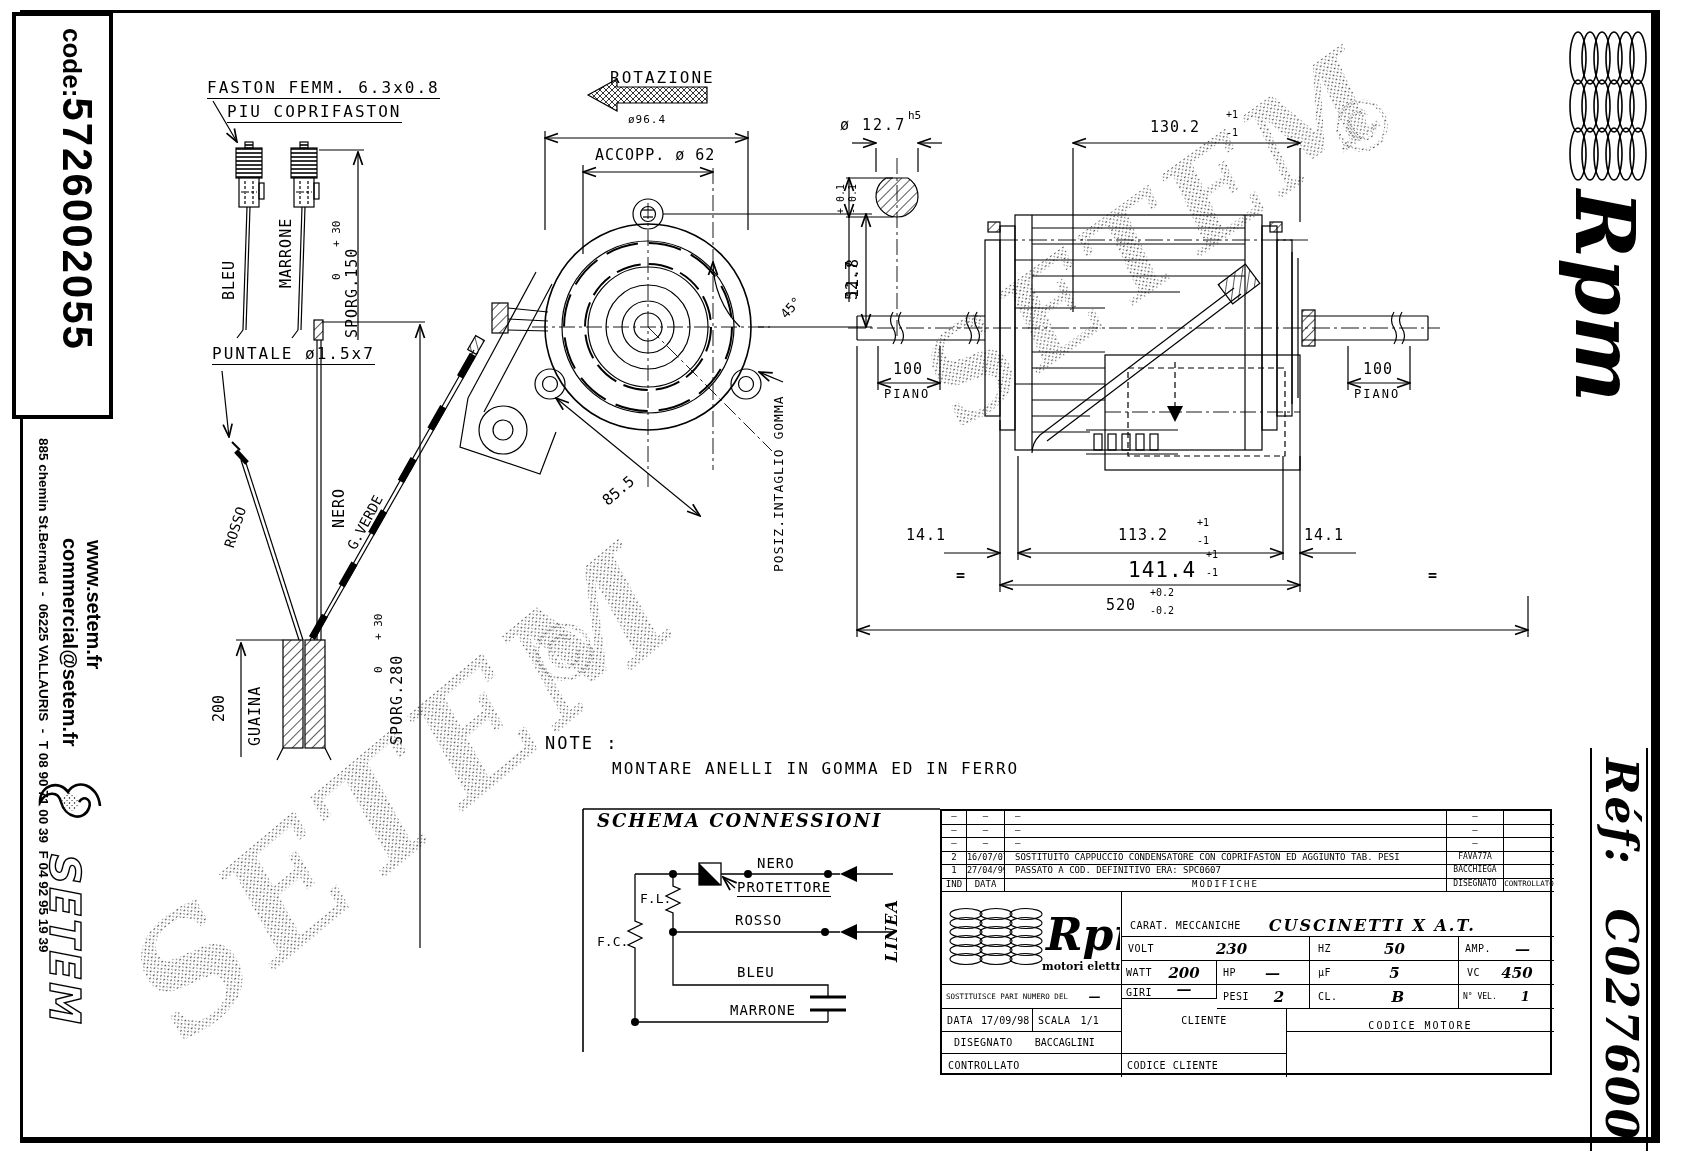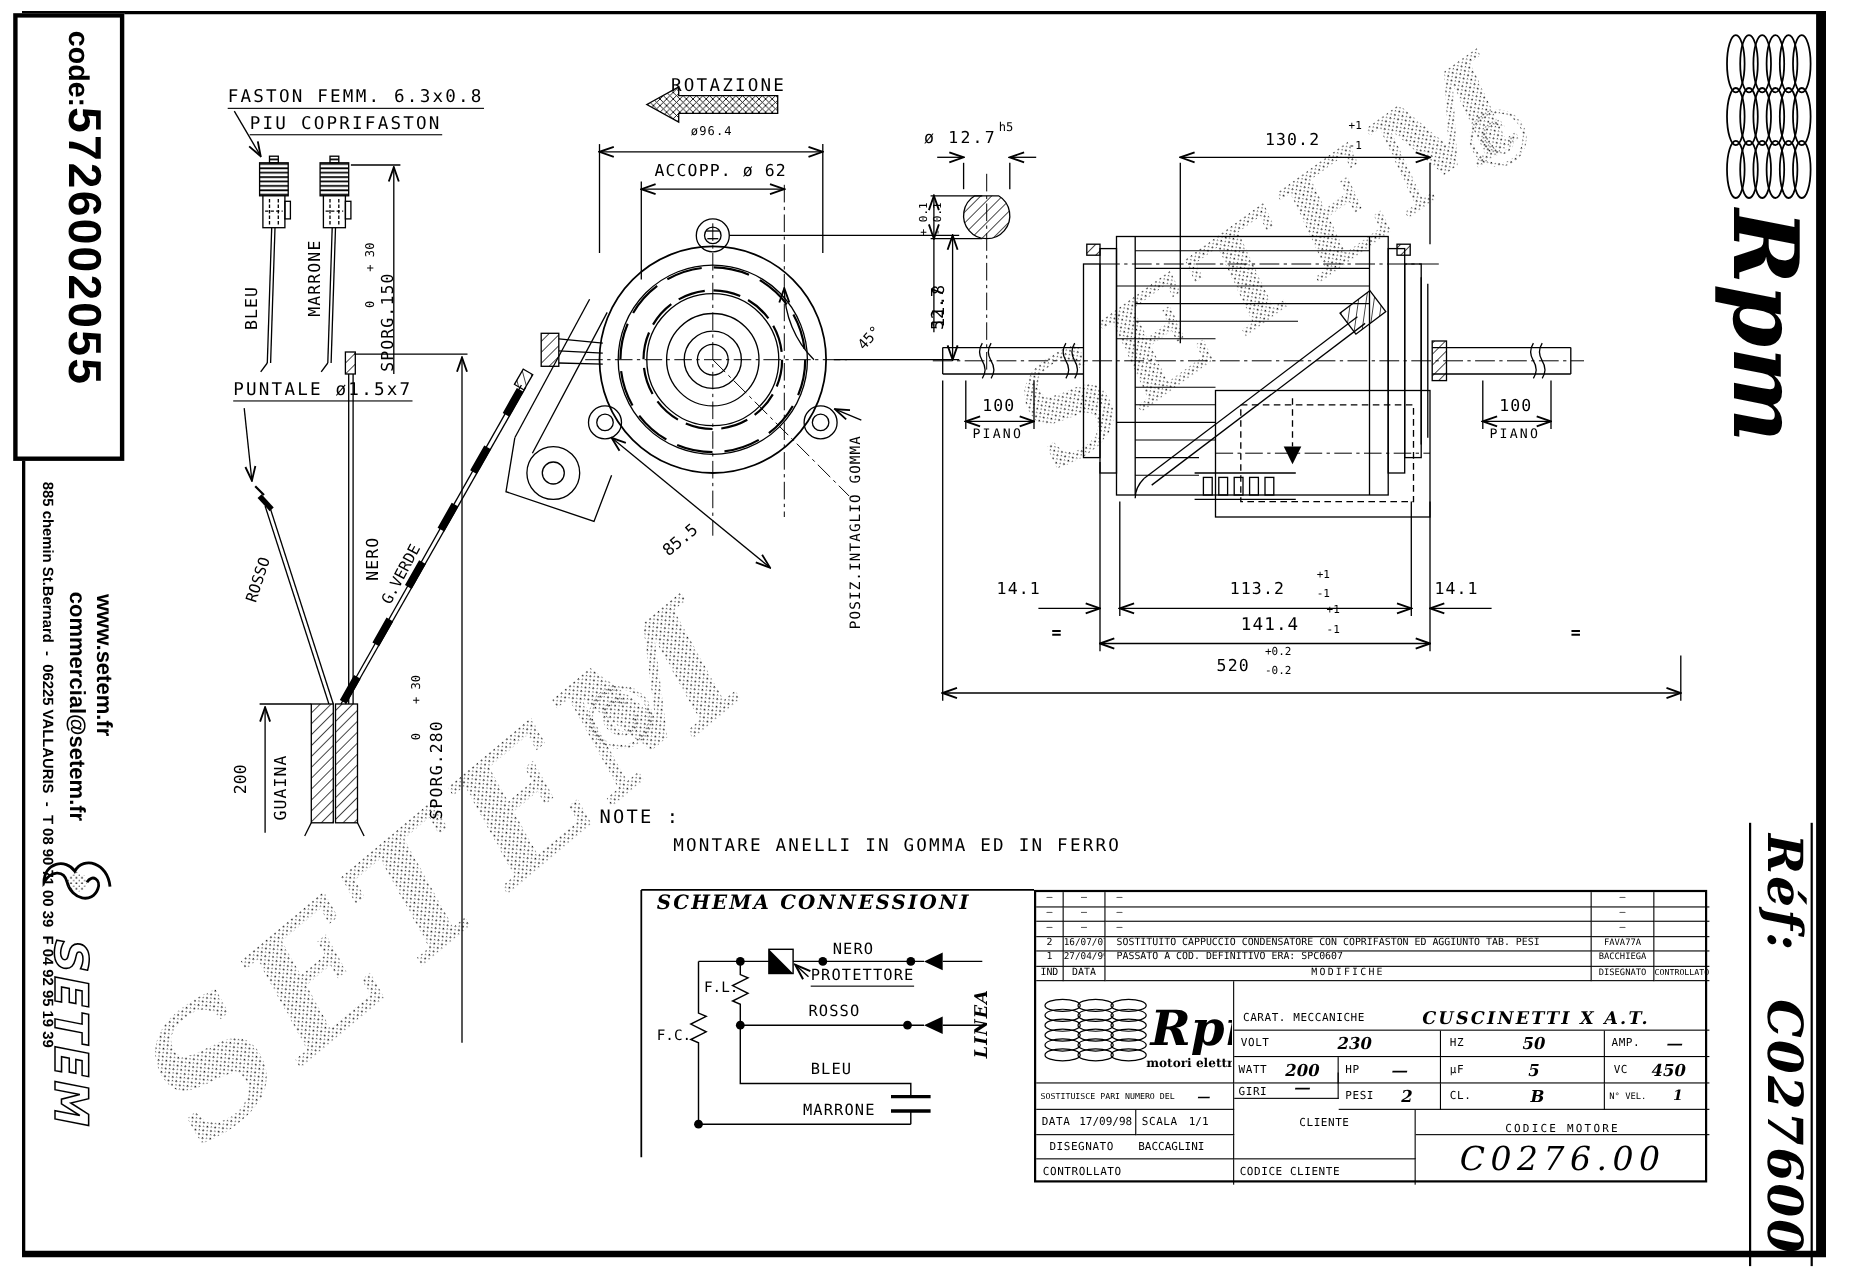--- a/index.html
+++ b/index.html
@@ -396,21 +396,21 @@
   <div class="t" style="left:1226px;top:128px;font-size:10px;">-1</div>
   <div class="t ls1" style="left:893px;top:362px;font-size:15px;">100</div>
   <div class="t" style="left:884px;top:388px;font-size:12px;letter-spacing:2px;">PIANO</div>
   <div class="t ls1" style="left:1363px;top:362px;font-size:15px;">100</div>
   <div class="t" style="left:1354px;top:388px;font-size:12px;letter-spacing:2px;">PIANO</div>
   <div class="t ls1" style="left:906px;top:528px;font-size:15px;">14.1</div>
   <div class="t ls1" style="left:1118px;top:528px;font-size:15px;">113.2</div>
   <div class="t" style="left:1197px;top:518px;font-size:10px;">+1</div>
   <div class="t" style="left:1197px;top:536px;font-size:10px;">-1</div>
   <div class="t ls1" style="left:1304px;top:528px;font-size:15px;">14.1</div>
-  <div class="t ls1" style="left:1128px;top:560px;font-size:16px;">141.4</div>
+  <div class="t ls1" style="left:1128px;top:560px;font-size:21px;">141.4</div>
   <div class="t" style="left:1206px;top:550px;font-size:10px;">+1</div>
   <div class="t" style="left:1206px;top:568px;font-size:10px;">-1</div>
   <div class="t b" style="left:956px;top:568px;font-size:15px;">=</div>
   <div class="t b" style="left:1428px;top:568px;font-size:15px;">=</div>
   <div class="t ls1" style="left:1106px;top:598px;font-size:15px;">520</div>
   <div class="t" style="left:1150px;top:588px;font-size:10px;">+0.2</div>
   <div class="t" style="left:1150px;top:606px;font-size:10px;">-0.2</div>
 
   <div class="t ls2" style="left:545px;top:735px;font-size:17px;">NOTE :</div>
   <div class="t ls2" style="left:612px;top:761px;font-size:16px;">MONTARE ANELLI IN GOMMA ED IN FERRO</div>
@@ -485,21 +485,21 @@
           <ellipse cx="84" cy="58" rx="16" ry="5.5"></ellipse>
             <ellipse cx="84" cy="67" rx="16" ry="5.5"></ellipse>
         </g>
         <text x="104" y="58" font-family="DejaVu Serif,serif" font-style="italic" font-weight="bold" font-size="44">Rpm</text>
         <text x="100" y="78" font-family="DejaVu Serif,serif" font-weight="bold" font-size="11">motori elettrici</text>
       </svg>
     </div>
 
     <div class="cell nbr rowflex" style="left:180px;top:103px;width:432px;height:23px;">
       <span class="lab" style="margin-left:8px;">CARAT. MECCANICHE</span>
-      <span class="val" style="margin-left:52px;font-size:16px;letter-spacing:2px;">CUSCINETTI X A.T.</span>
+      <span class="val" style="margin-left:28px;font-size:16px;letter-spacing:2px;">CUSCINETTI X A.T.</span>
     </div>
 
     <div class="cell rowflex" style="left:180px;top:126px;width:188px;height:24px;">
       <span class="lab" style="margin-left:6px;">VOLT</span>
       <span class="val" style="margin:0 auto;">230</span>
     </div>
     <div class="cell rowflex" style="left:368px;top:126px;width:149px;height:24px;">
       <span class="lab" style="margin-left:8px;">HZ</span>
       <span class="val" style="margin:0 auto;">50</span>
     </div>
@@ -569,18 +569,15 @@
     </div>
 
     <div class="cell rowflex" style="left:0;top:243px;width:180px;height:23px;border-bottom:none;">
       <span class="lab" style="margin-left:6px;">CONTROLLATO</span>
     </div>
 
     <div class="cell rowflex" style="left:180px;top:243px;width:165px;height:23px;border-bottom:none;">
       <span class="lab" style="margin-left:5px;">CODICE CLIENTE</span>
     </div>
 
-    <div class="cell nbr" style="left:345px;top:221px;width:267px;height:45px;border-bottom:none;text-align:center;">
-      <span class="ser i" style="font-size:30px;letter-spacing:5px;line-height:45px;">C0276.00</span>
-    </div>
   </div>
 
 </div>
 
 </body></html>

